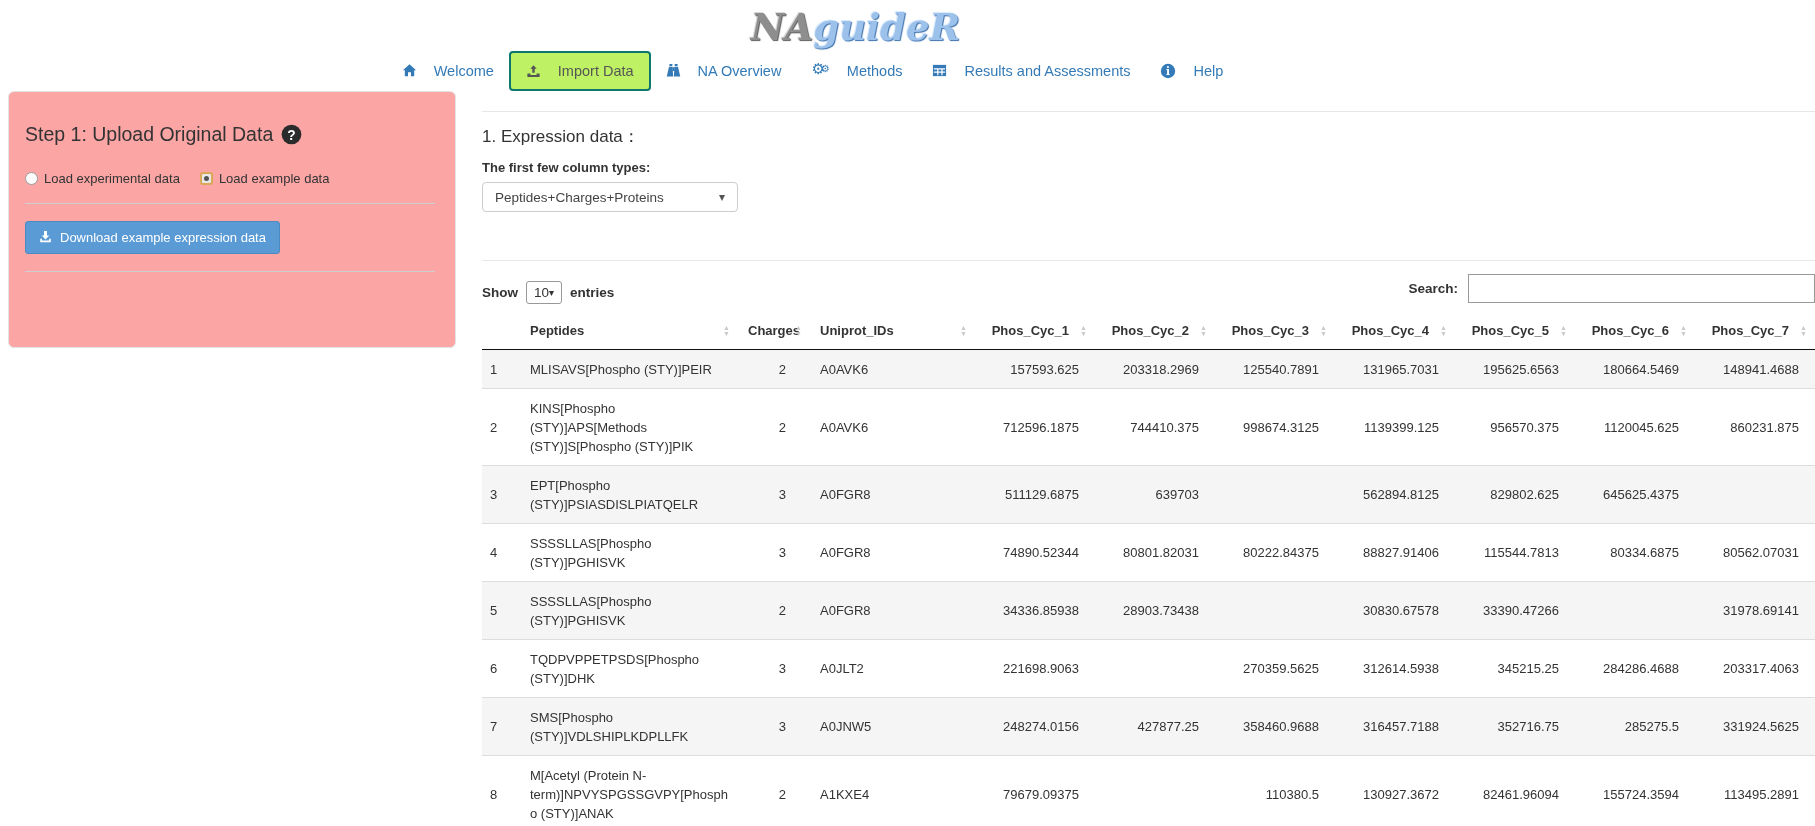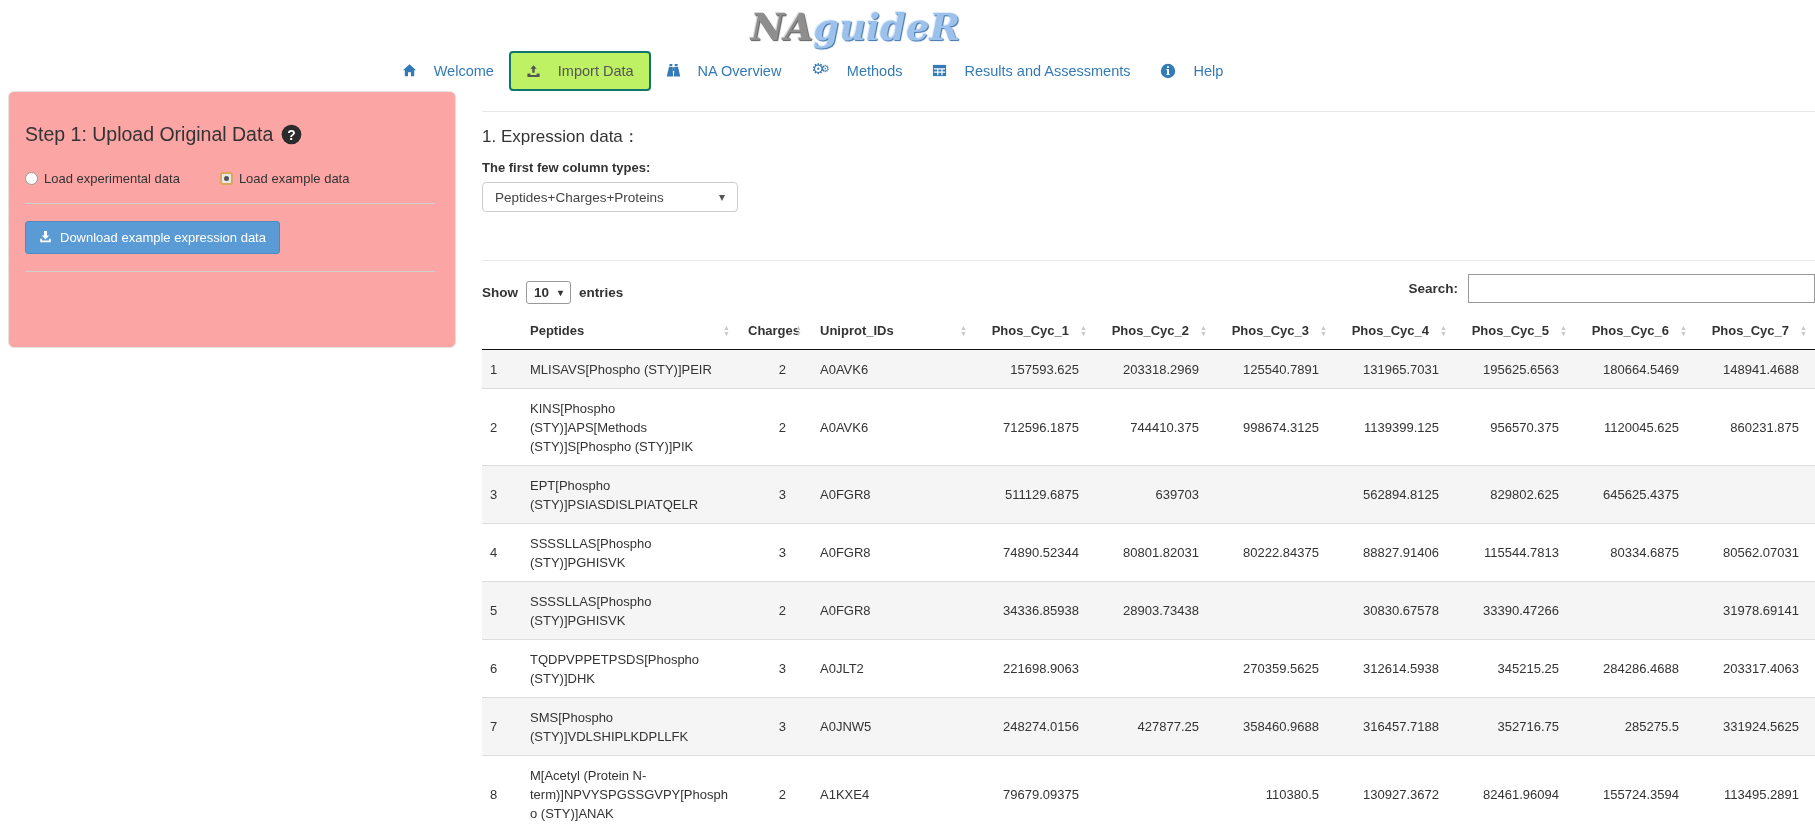--- a/index.html
+++ b/index.html
@@ -22,21 +22,21 @@
   .circ-ic svg { display: block; }
 
   
   .content { display: flex; align-items: flex-start; }
 
   
   .well { width: 448px; margin-left: 8px; background: #fca5a5; border: 1px solid #e3e3e3;
     border-radius: 6px; padding: 16px 20px 20px 16px; min-height: 257px; }
   .well h3 { font-size: 19.5px; font-weight: 400; color: #333; margin-top: 15px; display: flex; align-items: center; gap: 8px; }
   .qicon { display: inline-flex; cursor: pointer; }
-  .radios { display: flex; gap: 40px; margin-top: 25px; font-size: 13px; align-items: center; }
+  .radios { display: flex; gap: 20px; margin-top: 25px; font-size: 13px; align-items: center; }
   .radio { display: inline-flex; align-items: center; gap: 6px; cursor: pointer; }
   .rdo { width: 13px; height: 13px; border-radius: 50%; border: 1px solid #9a9a9a; background: #fdfdfd; display: inline-block; }
   .rdo.sel { border-radius: 3px; border: 2px solid #dba758; background: #e8e8e8; position: relative; }
   .rdo.sel::after { content: ""; position: absolute; left: 2px; top: 2px; width: 5px; height: 5px; border-radius: 50%; background: #555; }
   .well hr { border: 0; border-top: 1px solid #cfcfcf; margin: 17px 0; }
   .btn { display: inline-flex; align-items: flex-start; gap: 8px; background: #5b9bd5; border: 1px solid #4a8bc2;
     color: #fff; font-family: inherit; font-size: 13px; padding: 8px 13px; border-radius: 3px; cursor: pointer; }
   .btn .ic { display: inline-flex; }
 
   
@@ -46,22 +46,22 @@
   h4.sec { font-size: 17px; font-weight: 500; margin: 13px 0 0 0; color: #333; }
   .ctl-label { font-size: 13px; font-weight: bold; margin: 12px 0 7px 0; }
   .selectbox { width: 256px; height: 30px; border: 1px solid #ccc; border-radius: 4px; background: #fff;
     display: flex; align-items: center; justify-content: space-between; padding: 0 12px; font-size: 13.5px; color: #444; cursor: pointer; }
   .selectbox .caret { font-size: 12px; color: #555; }
   .mhr2 { margin: 48px 0 0 0; }
 
   .dt-controls { display: flex; justify-content: space-between; align-items: center; margin-top: 12px;
     font-size: 13.5px; font-weight: bold; color: #333; }
   .dt-length { display: flex; align-items: center; margin-top: 8px; }
-  .mini-select { display: inline-flex; align-items: center; gap: 9px; border: 1px solid #999; border-radius: 3px;
-    background: #fff; padding: 3px 7px; margin: 0 8px; cursor: pointer; font-weight: bold; }
+  .mini-select { display: inline-flex; align-items: center; border: 1px solid #999; border-radius: 3px;
+    background: #fff; padding: 3px 7px; margin: 0 8px; cursor: pointer; font-weight: normal; }
   .mini-select .caret2 { font-size: 10px; color: #333; }
   .dt-search { display: flex; align-items: center; }
   .dt-search input { width: 347px; height: 29px; border: 1px solid #999; margin-left: 10px; padding: 0 8px;
     font-size: 13px; font-family: inherit; outline: none; }
 
   
   #dt { width: 100%; border-collapse: collapse; table-layout: fixed; margin-top: 9px; font-size: 13px; }
   #dt col.c0 { width: 38px; } #dt col.c1 { width: 218px; } #dt col.c2 { width: 72px; } #dt col.c3 { width: 165px; }
   #dt thead th { font-weight: bold; text-align: left; padding: 10px 26px 10px 10px;
     border-bottom: 1px solid #111; position: relative; line-height: 16px; cursor: pointer; }

